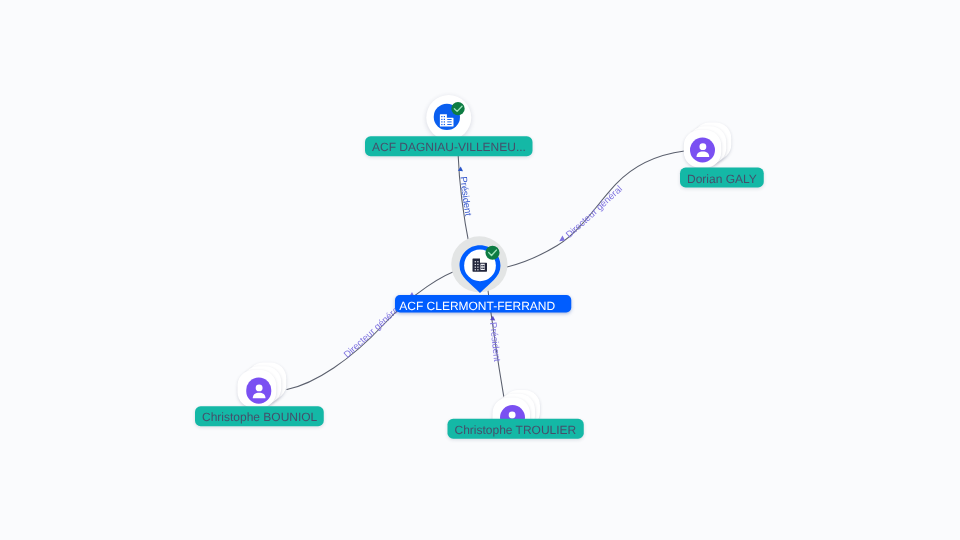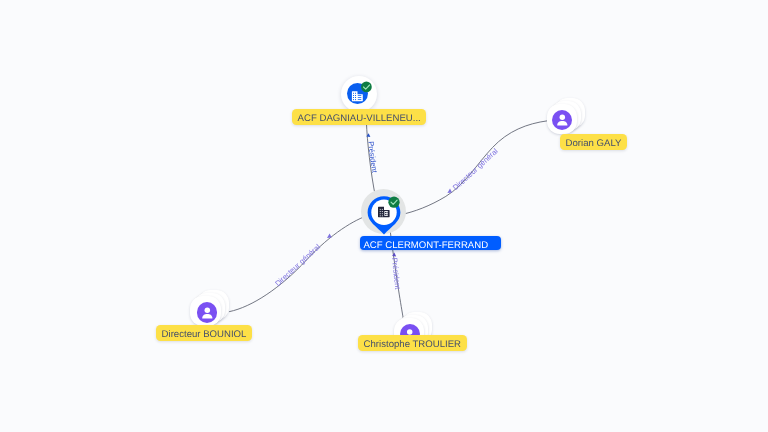--- a/index.html
+++ b/index.html
@@ -24,25 +24,25 @@
            box-shadow:0 1px 4px rgba(30,40,80,.16);}
   .cinner{position:absolute;border-radius:50%;background:#0a5fef;}
 
   
   .halo{position:absolute;border-radius:50%;background:#e3e5e5;}
 
   
   .chip{position:absolute;white-space:nowrap;border-radius:4.5px;
         font-size:9.6px;line-height:20.5px;height:16.3px;padding:0 5.6px;overflow:hidden;
         will-change:transform;}
-  .chip-plain{background:#fde047;color:#454f6b;
+  .chip-plain{background:#14b8a6;color:#454f6b;
         box-shadow:0 1px 3px rgba(30,40,80,.14);}
   .chip-sel{background:#005dff;color:#ffffff;border-radius:4px;
         line-height:19.5px;height:14.2px;padding:0 12.8px 0 3.4px;overflow:hidden;
-        box-shadow:0 1px 3px rgba(20,60,160,.35);margin-left:44px;}
+        box-shadow:0 1px 3px rgba(20,60,160,.35);}
 </style>
 </head>
 <body>
 
 <div id="stage">
 
   <svg class="layer" viewBox="0 0 768 432" xmlns="http://www.w3.org/2000/svg">
     <g fill="none" stroke="#5a5f6d" stroke-width="0.85" stroke-linecap="round">
       <path d="M366.4,122 C367.2,142 370.5,172 375.6,197.5"></path>
       <path d="M547.5,120.8 C527,123.5 508,131 492.5,147.5
@@ -152,35 +152,35 @@
     <div class="pcard" style="left:554.5px;top:97.7px;width:30px;height:30px;"></div>
     <div class="pcard" style="left:550.5px;top:100.7px;width:30px;height:30px;"></div>
     <div class="pcard" style="left:546.5px;top:103.7px;width:30px;height:30px;"></div>
     <div class="pavatar" style="left:552.3px;top:109.5px;width:20px;height:20px;"></div>
     <svg class="layer" style="pointer-events:none">
       <g fill="#ffffff" transform="translate(562.3,119.5)">
         <circle cx="0" cy="-2.2" r="2.75"></circle>
         <path d="M-5.1,6.0 C-5.1,2.9 -2.9,1.6 0,1.6 C2.9,1.6 5.1,2.9 5.1,6.0 Z"></path>
       </g>
     </svg>
-    <div class="chip chip-plain" style="left:560px;top:133.9px;text-align:right;">Dorian GALY</div>
+    <div class="chip chip-plain" style="left:544px;top:133.9px;text-align:right;">Dorian GALY</div>
   </div>
 
   <div class="node">
     <div class="pcard" style="left:198.3px;top:289.6px;width:30.6px;height:30.6px;"></div>
     <div class="pcard" style="left:194.3px;top:292.6px;width:30.6px;height:30.6px;"></div>
     <div class="pcard" style="left:190.3px;top:295.6px;width:30.6px;height:30.6px;"></div>
     <div class="pavatar" style="left:197.2px;top:302.4px;width:20.2px;height:20.2px;"></div>
     <svg class="layer" style="pointer-events:none">
       <g fill="#ffffff" transform="translate(207.3,312.5)">
         <circle cx="0" cy="-2.2" r="2.75"></circle>
         <path d="M-5.1,6.0 C-5.1,2.9 -2.9,1.6 0,1.6 C2.9,1.6 5.1,2.9 5.1,6.0 Z"></path>
       </g>
     </svg>
-    <div class="chip chip-plain" style="left:156.2px;top:324.5px;">Directeur BOUNIOL</div>
+    <div class="chip chip-plain" style="left:156.2px;top:324.5px;">Christophe BOUNIOL</div>
   </div>
 
   <div class="node">
     <div class="pcard" style="left:401.9px;top:312.4px;width:30px;height:30px;"></div>
     <div class="pcard" style="left:397.9px;top:315.4px;width:30px;height:30px;"></div>
     <div class="pcard" style="left:393.9px;top:318.4px;width:30px;height:30px;"></div>
     <div class="pavatar" style="left:399.7px;top:324.2px;width:20px;height:20px;"></div>
     <svg class="layer" style="pointer-events:none">
       <g fill="#ffffff" transform="translate(409.7,334.2)">
         <circle cx="0" cy="-2.2" r="2.75"></circle>

